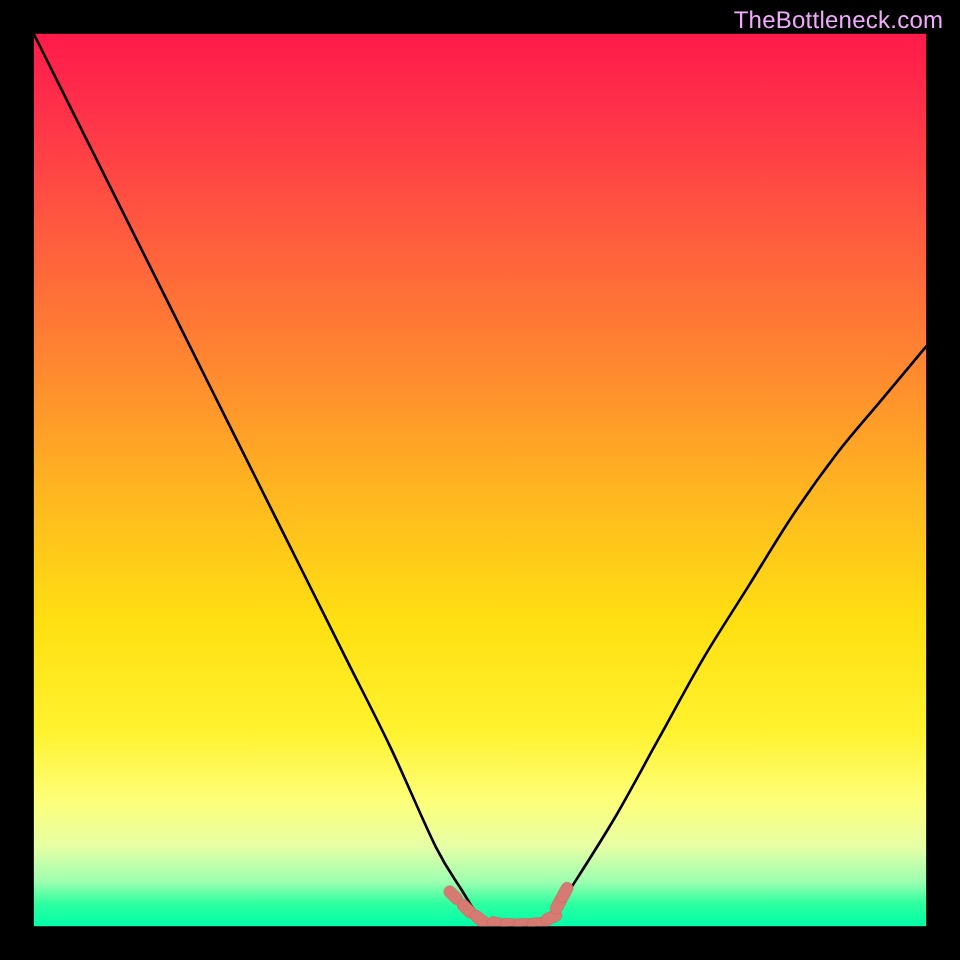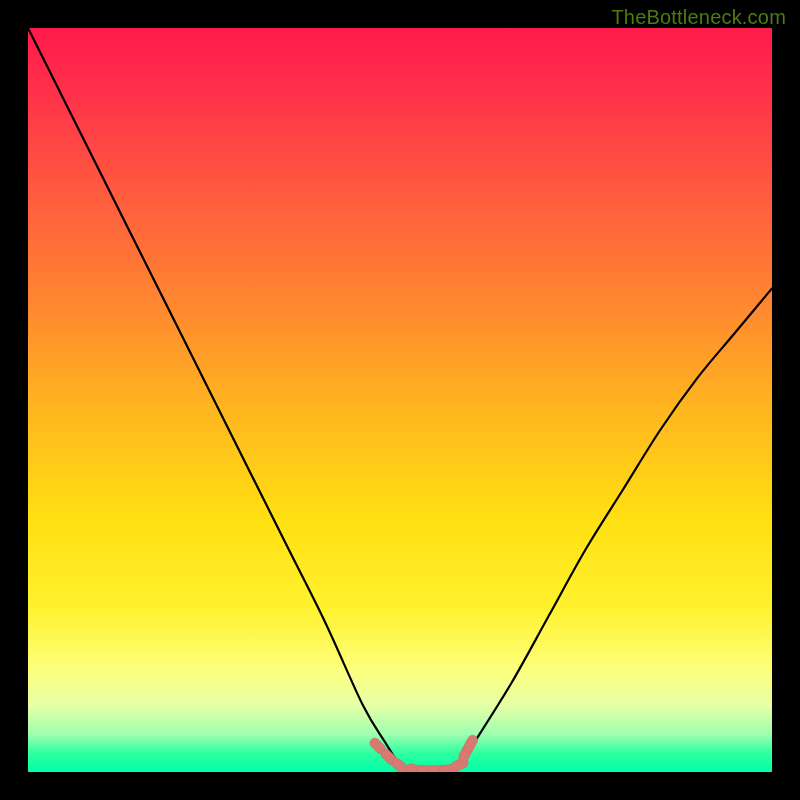--- a/index.html
+++ b/index.html
@@ -52,21 +52,21 @@
     position: absolute;
     left: 0;
     top: 0;
     width: 100%;
     height: 100%;
   }
   .watermark {
     position: absolute;
     top: 6px;
     right: 14px;
-    color: #4d7c0f;
+    color: #f0abfc;
     font-size: 20px;
     letter-spacing: 0.2px;
     font-weight: 500;
     user-select: none;
   }
 </style>
 </head>
 <body>
 
 <div class="frame">

